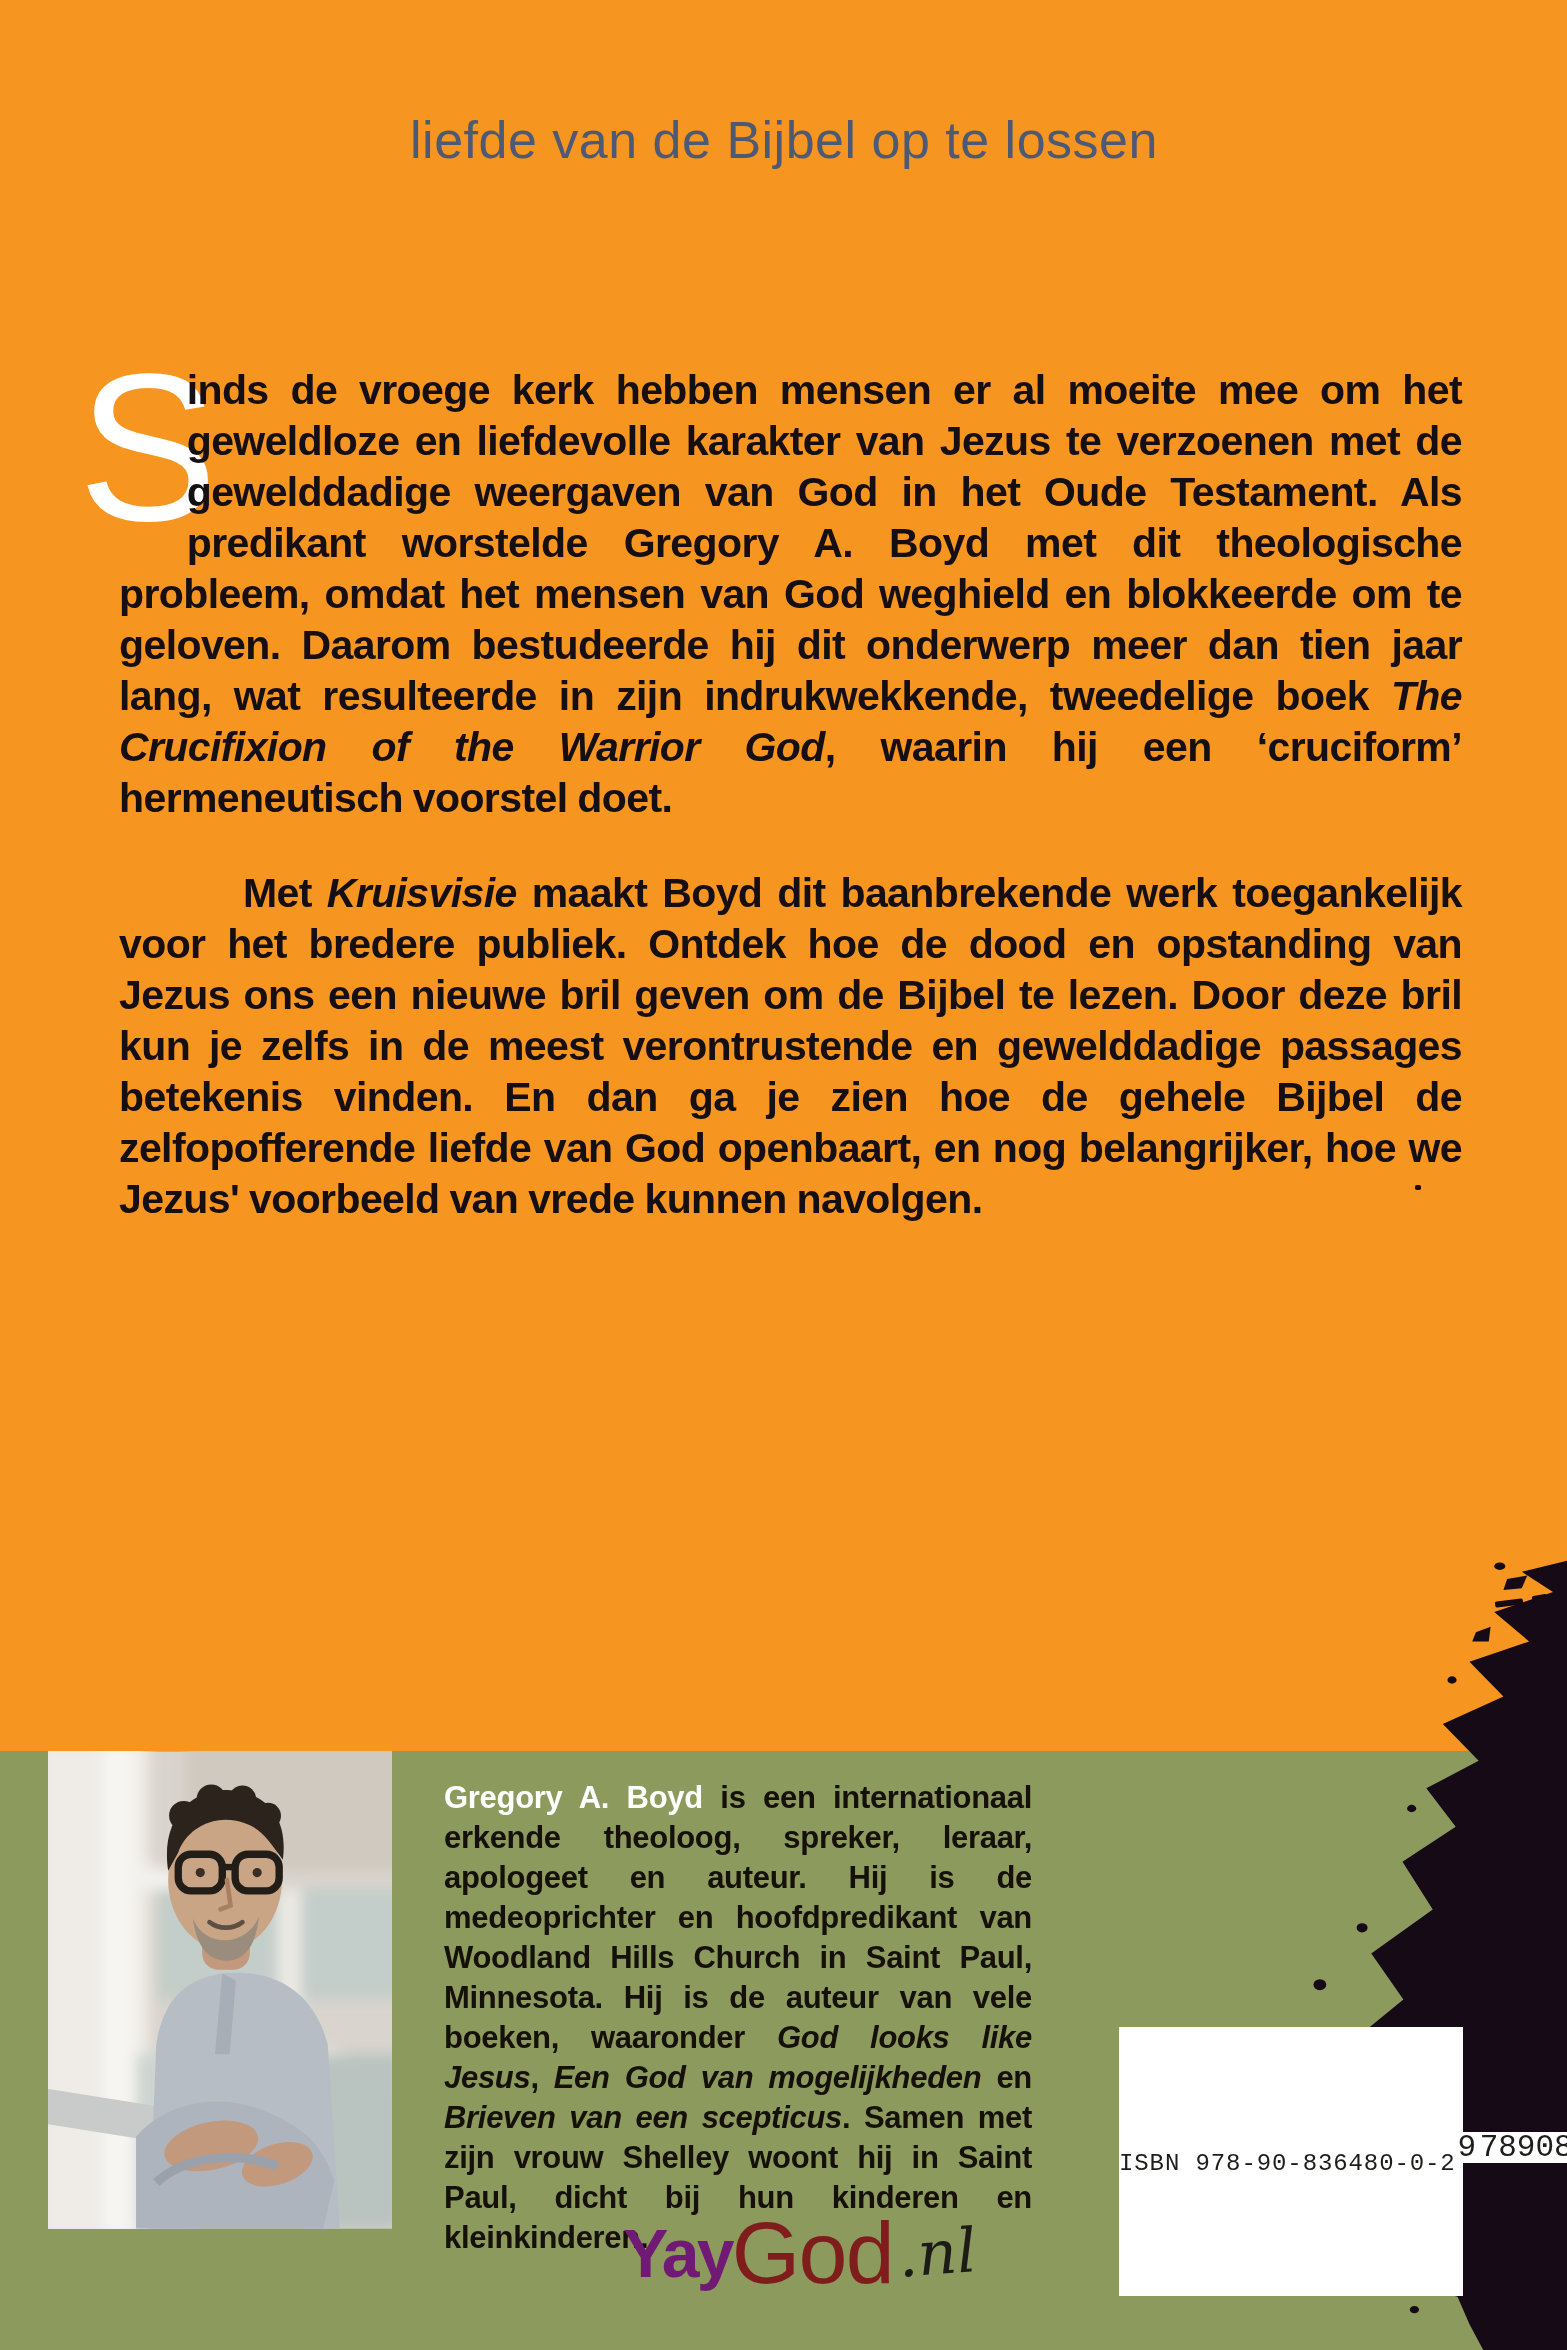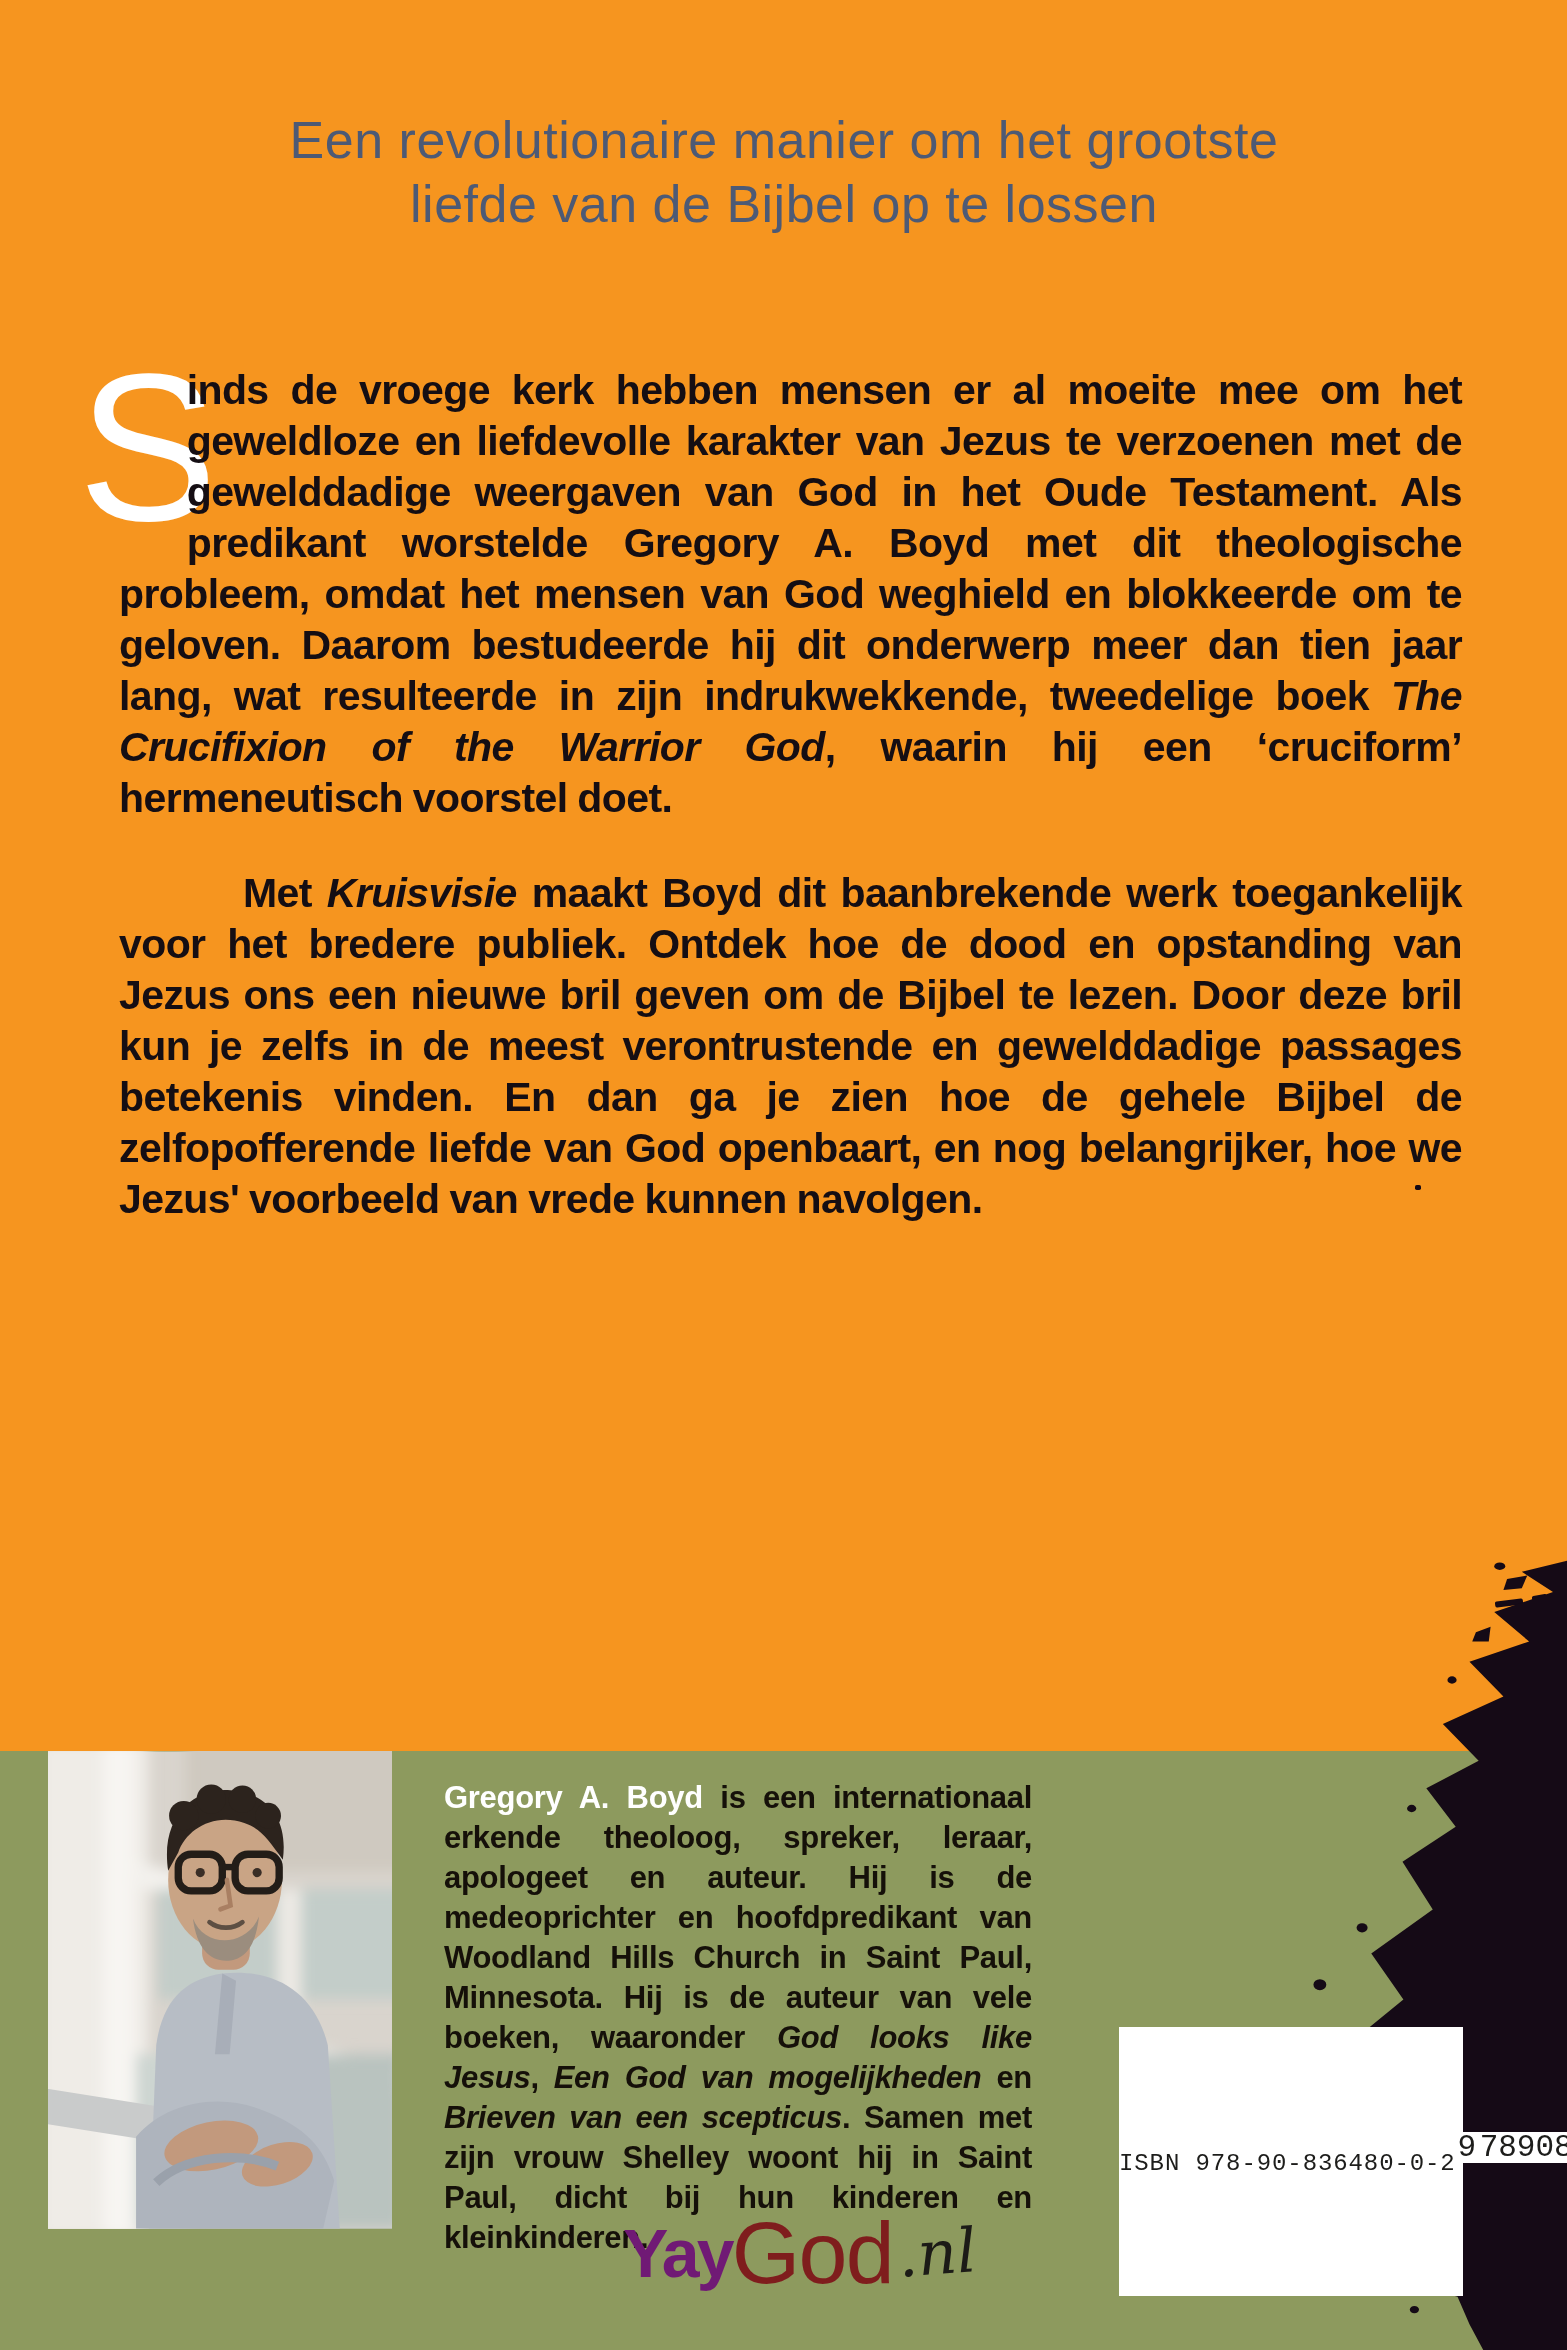--- a/index.html
+++ b/index.html
@@ -97,21 +97,20 @@
   .logo .yay{color:#701a75;font-size:68px;font-weight:700;letter-spacing:-2.8px;}
   .logo .god{color:#7f1d1d;font-size:88px;font-weight:400;letter-spacing:-1.8px;}
   .logo .nl{color:#1c1b17;font-size:61px;font-style:italic;font-family:"DejaVu Serif",serif;margin-left:5.5px;transform:rotate(-4deg);}
 </style>
 </head>
 <body>
 
 <div class="page">
 
   <div class="headline">
-    <div>Een revolutionaire manier om het grootste</div>
     <div>liefde van de Bijbel op te lossen</div>
   </div>
 
   <div class="copy">
     <p><span class="dropcap">S</span><span><span>inds de vroege kerk hebben mensen er al moeite mee om het geweldloze en liefdevolle karakter van Jezus te verzoenen met de gewelddadige weergaven van God in het Oude Testament. Als predikant worstelde Gregory A. Boyd met dit theologische probleem, omdat het mensen van God weghield en blokkeerde om te geloven. Daarom bestudeerde hij dit onderwerp meer dan tien jaar lang, wat resulteerde in zijn indrukwekkende, tweedelige  boek </span><span class="it">The Crucifixion of the Warrior God</span><span>, waarin hij een ‘cruciform’ hermeneutisch voorstel doet.</span></span></p>
     <p class="indent"><span><span>Met </span><span class="it">Kruisvisie</span><span> maakt Boyd dit baanbrekende werk toegankelijk voor het bredere publiek. Ontdek hoe de dood en opstanding van Jezus ons een nieuwe bril geven om de Bijbel te lezen. Door deze bril kun je zelfs in de meest verontrustende en gewelddadige passages betekenis vinden. En dan ga je zien hoe de gehele Bijbel de zelfopofferende liefde van God openbaart, en nog belangrijker, hoe we Jezus' voorbeeld van vrede kunnen navolgen.</span></span></p>
   </div>
 
   <div class="speck" style="left:1415px;top:1185px;width:5.5px;height:4.6px;"></div>
   <div class="speck" style="left:1495px;top:1600px;width:27.5px;height:5.5px;transform:rotate(-7deg);"></div>

